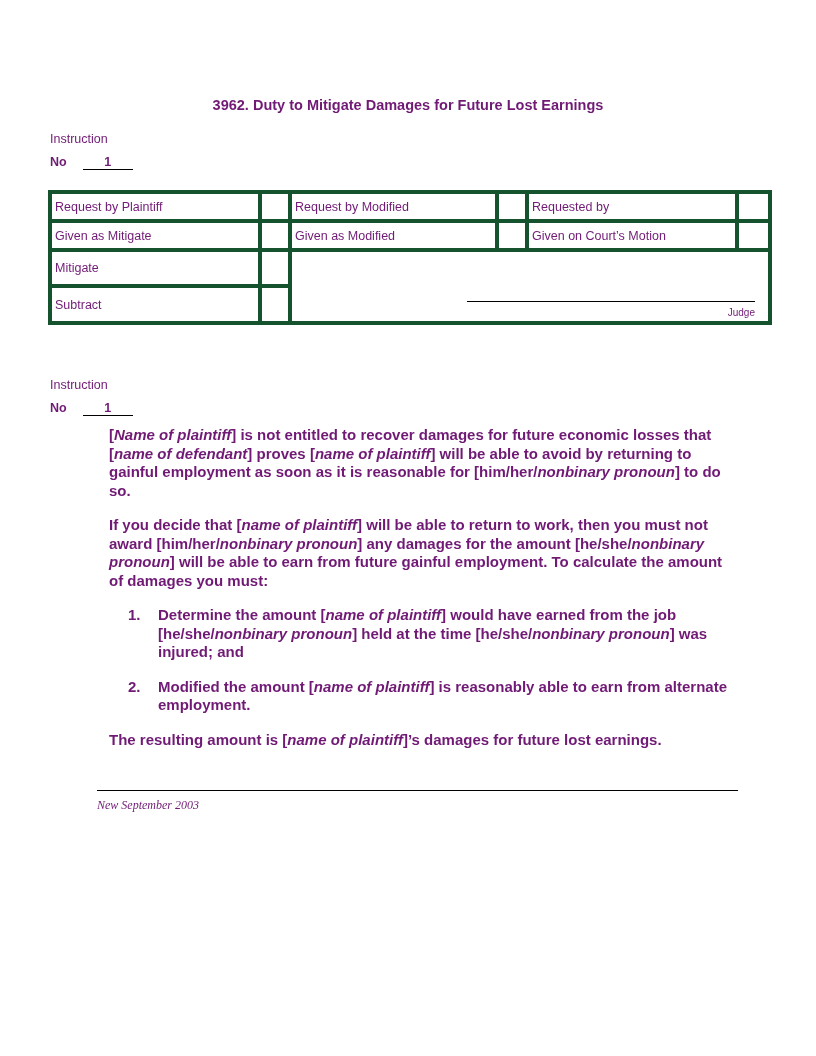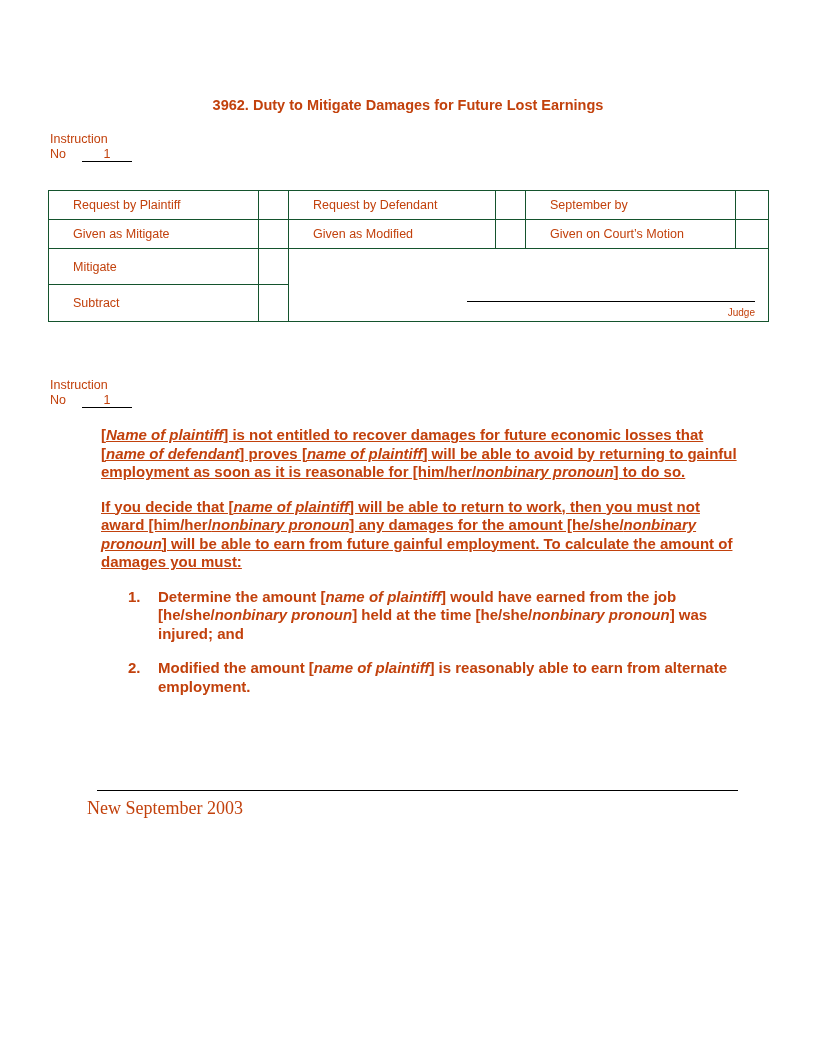--- a/index.html
+++ b/index.html
@@ -1,67 +1,67 @@
 <!DOCTYPE html>
 <html><head>
 <meta charset="utf-8">
 <style>
   * { margin:0; padding:0; box-sizing:border-box; }
   html,body { background:#ffffff; }
   .page {
     position:relative; width:816px; height:1056px; background:#fff;
-    font-family:"Liberation Sans", sans-serif; color:#c2410c;
+    font-family:"Liberation Sans", sans-serif; color:#701a75;
     overflow:hidden;
   }
   .title {
     position:absolute; top:97px; left:0; width:100%;
     text-align:center; font-size:14.5px; font-weight:bold;
   }
   .instr { position:absolute; left:50px; font-size:12.5px; line-height:15px; }
   .instr-top { top:132px; }
   .instr-bottom { top:378px; }
-  .no-row { margin-top:0; }
+  .no-row { margin-top:8px;font-weight:bold; }
   .blank {
     display:inline-block; min-width:50px; border-bottom:1px solid #000;
     text-align:center; margin-left:16px; line-height:14px;
   }
   table.status-table {
     position:absolute; top:190px; left:48px; width:720px;
     border-collapse:collapse; font-size:12.5px; table-layout:fixed;
   }
   table.status-table td {
-    border:1px solid #14532d; padding:0 24px; vertical-align:middle;
+    border:4px solid #14532d; padding:0 3px; vertical-align:middle;
   }
   tr.r1 td, tr.r2 td { height:29px; }
   tr.r3 td { height:36px; }
   tr.r4 td { height:37px; }
   td.sig-cell { position:relative;text-align:right; }
   .sig-line {
     position:absolute; right:13px; bottom:19px; width:288px;
     border-bottom:1px solid #000;
   }
   .judge {
     position:absolute; right:13px; bottom:3px; font-size:10px;
   }
   .body {
     position:absolute; top:426px; left:97px; width:642px;
     font-size:15px; font-weight:bold; line-height:18.5px;
   }
-  .body p { margin:0 0 16px 4px;text-decoration:underline; }
+  .body p { margin:0 0 16px 12px; }
   .it { font-style:italic; }
   .list-item { display:flex; margin-bottom:16px; }
   .list-num { flex:none; width:30px; margin-left:31px; }
   .list-text { flex:1; }
   .footer-rule {
     position:absolute; top:790px; left:97px; width:641px;
     border-bottom:1px solid #000;
   }
   .footer-date {
-    position:absolute; top:798px; left:87px;
-    font-family:"Liberation Serif", serif; font-size:18px;
+    position:absolute; top:798px; left:97px;
+    font-family:"Liberation Serif", serif; font-style:italic; font-size:12px;
   }
 </style>
 </head>
 <body>
 
 <div class="page">
 
   <div class="title">3962. Duty to Mitigate Damages for Future Lost Earnings</div>
 
   <div class="instr instr-top">
@@ -75,23 +75,23 @@
         <col style="width:30px">
       <col style="width:207px">
         <col style="width:30px">
       <col style="width:210px">
         <col style="width:33px">
     </colgroup>
     <tbody>
         <tr class="r1">
       <td>Request by Plaintiff</td>
       <td class="chk"></td>
-      <td>Request by Defendant</td>
+      <td>Request by Modified</td>
       <td class="chk"></td>
-      <td>September by</td>
+      <td>Requested by</td>
       <td class="chk"></td>
     </tr>
     <tr class="r2">
       <td>Given as Mitigate</td>
       <td class="chk"></td>
       <td>Given as Modified</td>
       <td class="chk"></td>
       <td>Given on Court’s Motion</td>
       <td class="chk"></td>
     </tr>
@@ -119,18 +119,19 @@
     <p><span>[</span><span class="it">Name of plaintiff</span><span>] is not entitled to recover damages for future economic losses that [</span><span class="it">name of defendant</span><span>] proves [</span><span class="it">name of plaintiff</span><span>] will be able to avoid by returning to gainful employment as soon as it is reasonable for [him/her/</span><span class="it">nonbinary pronoun</span><span>] to do so.</span></p>
     <p><span>If you decide that [</span><span class="it">name of plaintiff</span><span>] will be able to return to work, then you must not award [him/her/</span><span class="it">nonbinary pronoun</span><span>] any damages for the amount [he/she/</span><span class="it">nonbinary pronoun</span><span>] will be able to earn from future gainful employment. To calculate the amount of damages you must:</span></p>
     <div class="list-item">
       <span class="list-num">1.</span>
       <span class="list-text"><span>Determine the amount [</span><span class="it">name of plaintiff</span><span>] would have earned from the job [he/she/</span><span class="it">nonbinary pronoun</span><span>] held at the time [he/she/</span><span class="it">nonbinary pronoun</span><span>] was injured; and</span></span>
     </div>
     <div class="list-item">
       <span class="list-num">2.</span>
       <span class="list-text"><span>Modified the amount [</span><span class="it">name of plaintiff</span><span>] is reasonably able to earn from alternate employment.</span></span>
     </div>
+    <p><span>The resulting amount is [</span><span class="it">name of plaintiff</span><span>]’s damages for future lost earnings.</span></p>
   </div>
 
   <div class="footer-rule"></div>
   <div class="footer-date">New September 2003</div>
 
 </div>
 
 </body></html>

